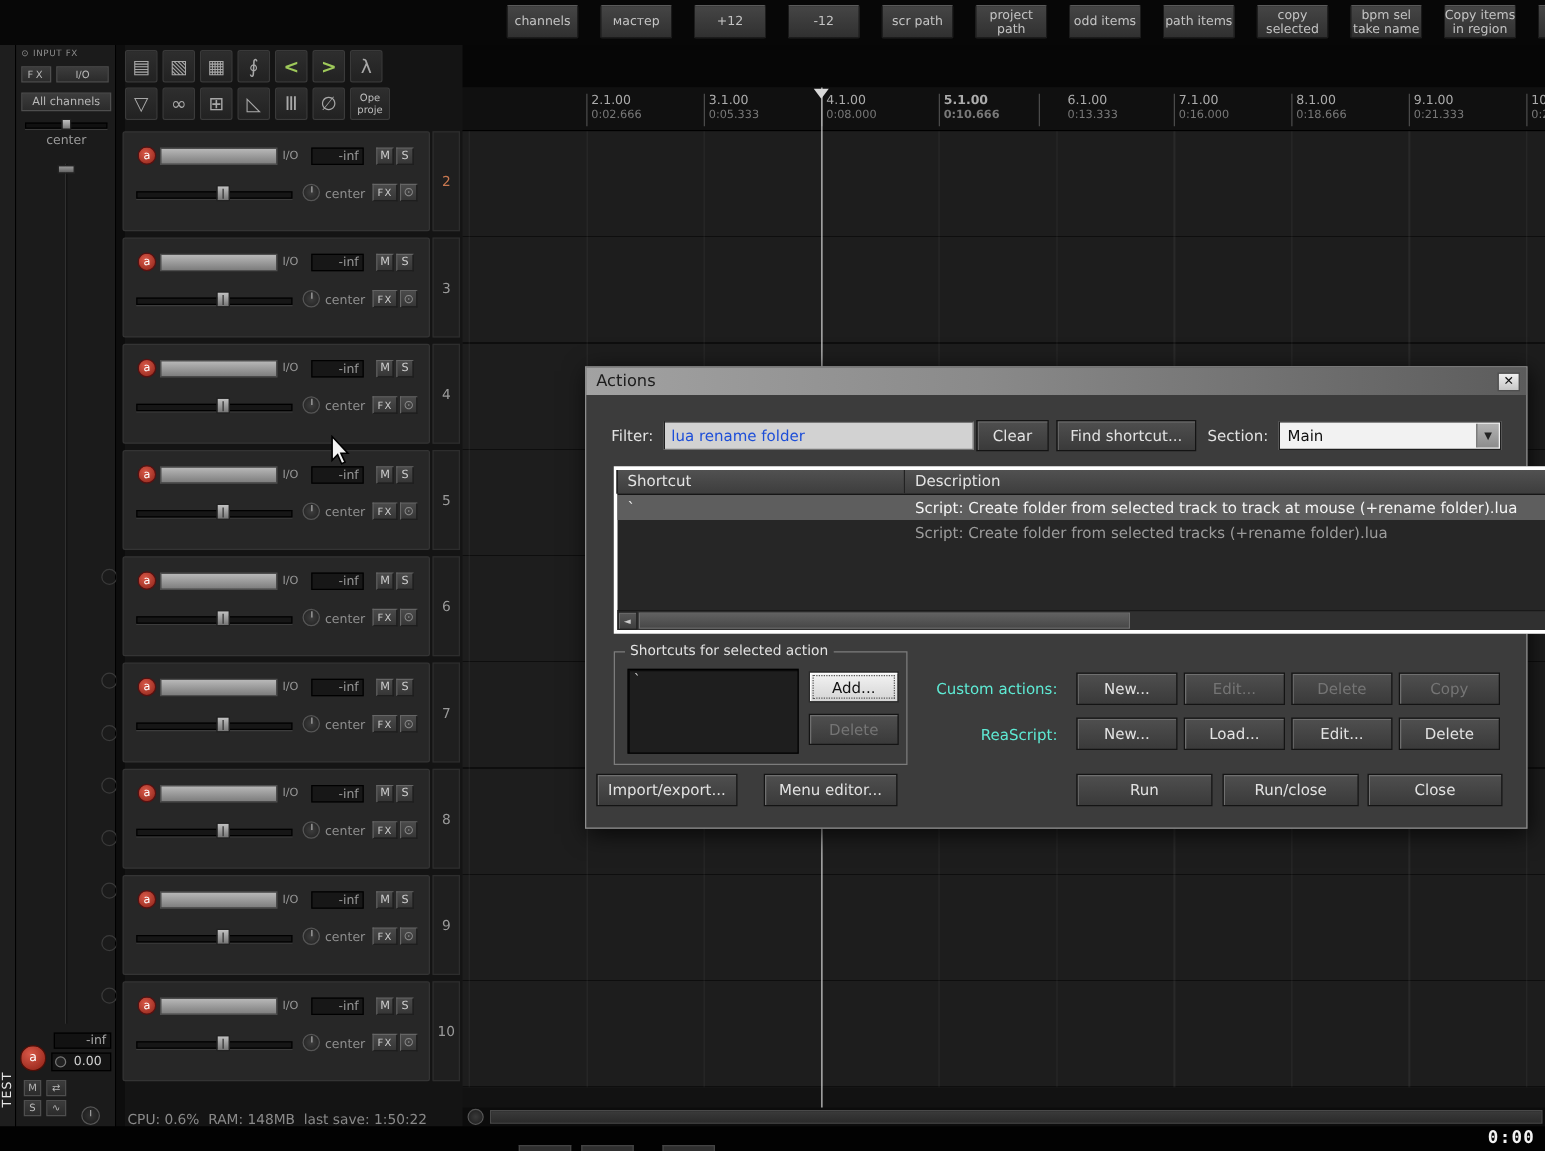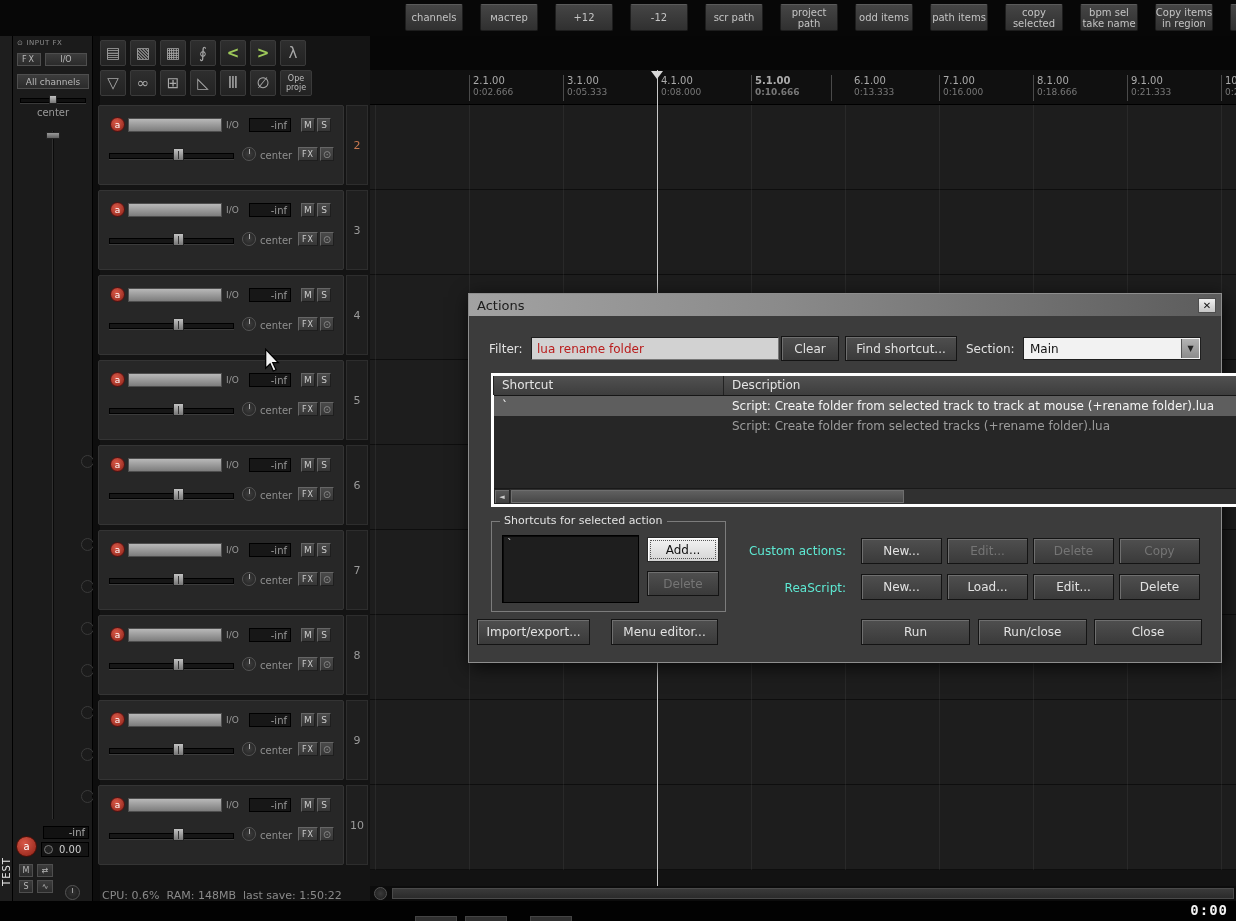--- a/index.html
+++ b/index.html
@@ -89,21 +89,21 @@
 .tcp-status{position:absolute;left:102px;top:889px;width:270px;color:#8a8a8a;font-size:11px;white-space:pre}
 .bottom-bar{position:absolute;left:0;top:901px;width:1236px;height:20px;background:#020202}
 .bb-stub{position:absolute;top:15px;width:42px;height:5px;background:#2f2f2f;border:1px solid #444;border-bottom:none}
 .transport-time{position:absolute;right:8px;top:1px;font-family:"DejaVu Sans Mono",monospace;font-weight:bold;font-size:14px;color:#f2f2f2;letter-spacing:1px}
 
 
 .dialog{position:absolute;left:468px;top:293px;width:754px;height:370px;background:#3c3c3c;border:1px solid #8e8e8e;box-shadow:2px 4px 18px rgba(0,0,0,.75);z-index:10;font-size:12px;color:#ddd}
 .dlg-title{position:absolute;left:0;top:0;width:100%;height:22px;background:linear-gradient(to right,#a2a2a2 0%,#8a8a8a 42%,#5c5c5c 100%);display:flex;align-items:center;padding-left:8px;color:#1c1c1c;font-size:13px}
 .dlg-close{position:absolute;right:5px;top:4px;width:18px;height:15px;background:linear-gradient(#f0f0f0,#c6c6c6);border:1px solid #4e4e4e;color:#111;font-size:10px;font-weight:bold;display:flex;align-items:center;justify-content:center}
 .dlg-label{position:absolute;color:#e2e2e2}
-.dlg-input{position:absolute;left:62px;top:43px;width:248px;height:23px;background:#d2d2d2;border:1px solid #1f1f1f;border-bottom-color:#777;border-right-color:#777;color:#b91c1c;font-size:12px;padding:6px 5px;font-family:"DejaVu Sans",sans-serif}
+.dlg-input{position:absolute;left:62px;top:43px;width:248px;height:23px;background:#d2d2d2;border:1px solid #1f1f1f;border-bottom-color:#777;border-right-color:#777;color:#1d4ed8;font-size:12px;padding:6px 5px;font-family:"DejaVu Sans",sans-serif}
 .dbtn{position:absolute;background:linear-gradient(#4f4f4f,#3a3a3a);border:1px solid #141414;box-shadow:inset 1px 1px 0 #6f6f6f;color:#e2e2e2;font-size:12px;display:flex;align-items:center;justify-content:center;white-space:nowrap}
 .dbtn.disabled{color:#757575}
 .dbtn.light{background:linear-gradient(#f4f4f4,#d4d4d4);color:#111;box-shadow:inset 1px 1px 0 #fff;border-color:#2a2a2a;outline:1px dotted #555;outline-offset:-4px}
 .combo{position:absolute;left:554px;top:43px;width:178px;height:23px;background:#f2f2f2;border:1px solid #1f1f1f;color:#111;display:flex;align-items:center;padding-left:6px}
 .combo-arrow{position:absolute;right:1px;top:1px;width:18px;height:19px;background:linear-gradient(#b3b3b3,#8c8c8c);border-left:1px solid #555;color:#222;font-size:8px;display:flex;align-items:center;justify-content:center}
 .alist{position:absolute;left:22px;top:79px;width:853px;height:134px;background:#262626;border:3px solid #ffffff}
 .alist-header{display:flex;height:20px;background:linear-gradient(#515151,#3d3d3d);border-bottom:1px solid #161616}
 .alist-header div{padding:2px 8px;font-size:12px;color:#e4e4e4;box-shadow:inset -1px 0 0 #5c5c5c,-1px 0 0 #222}
 .col-shortcut{width:230px}
 .col-desc{flex:1}

